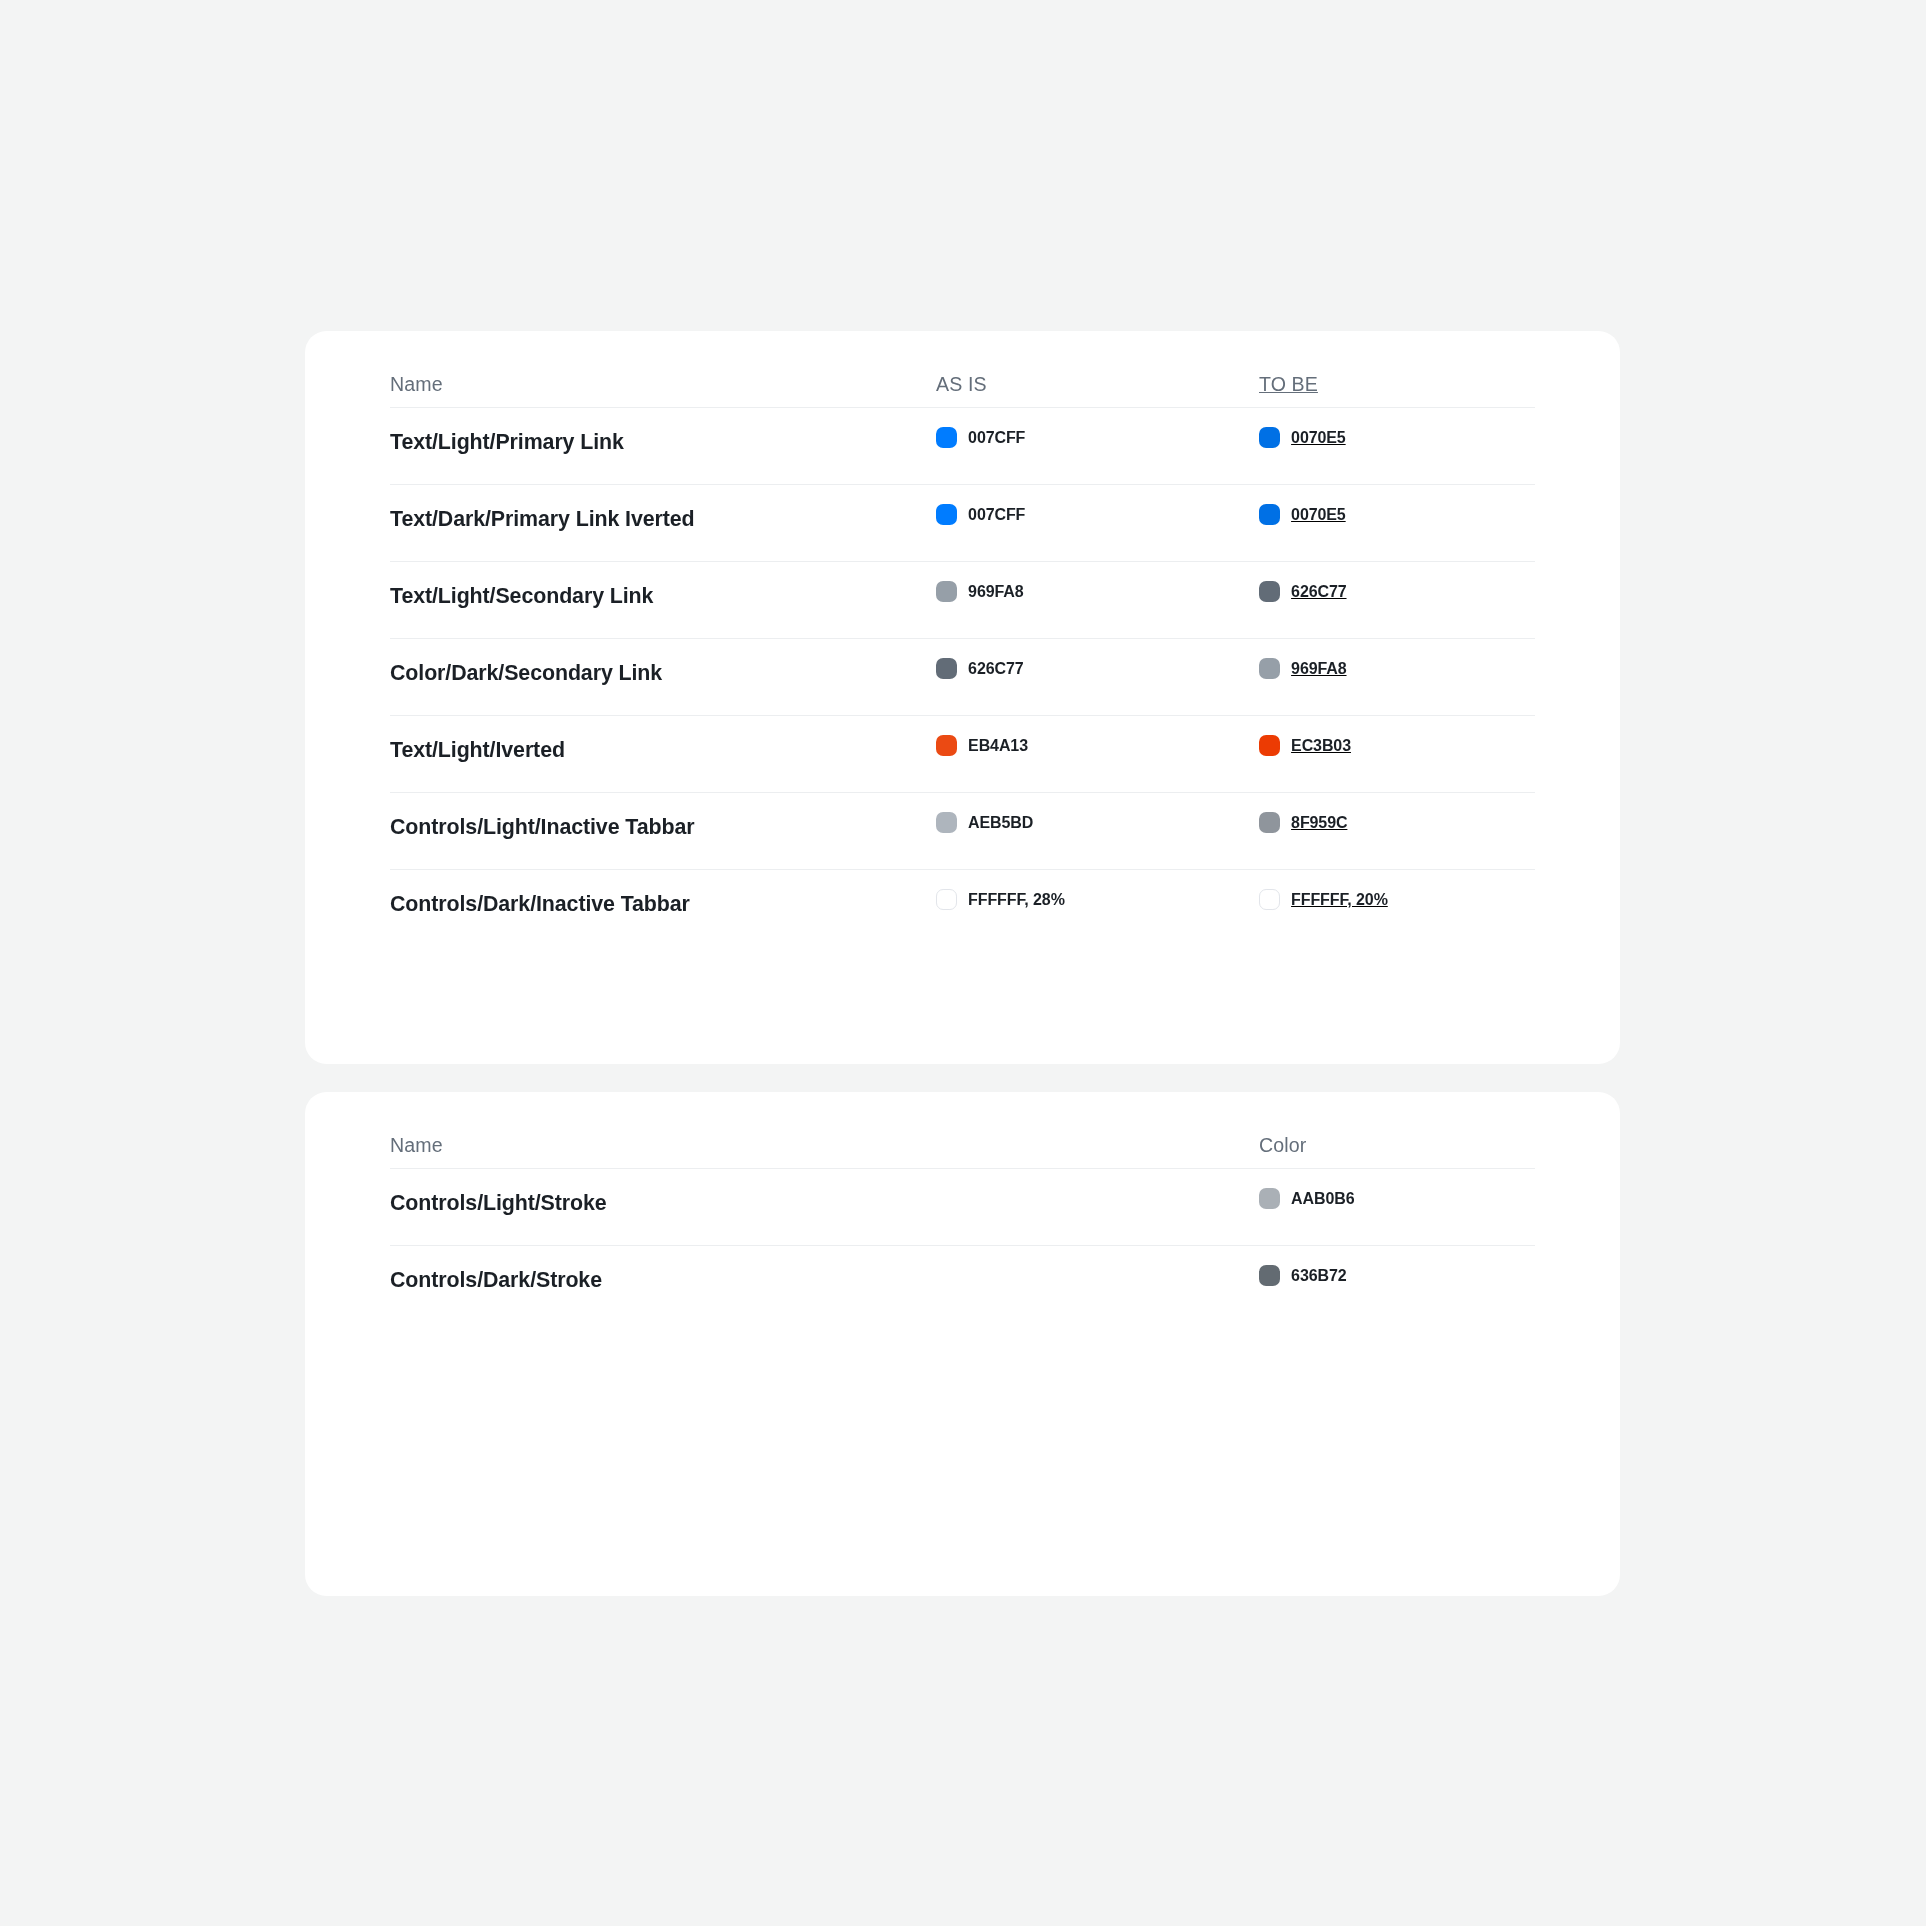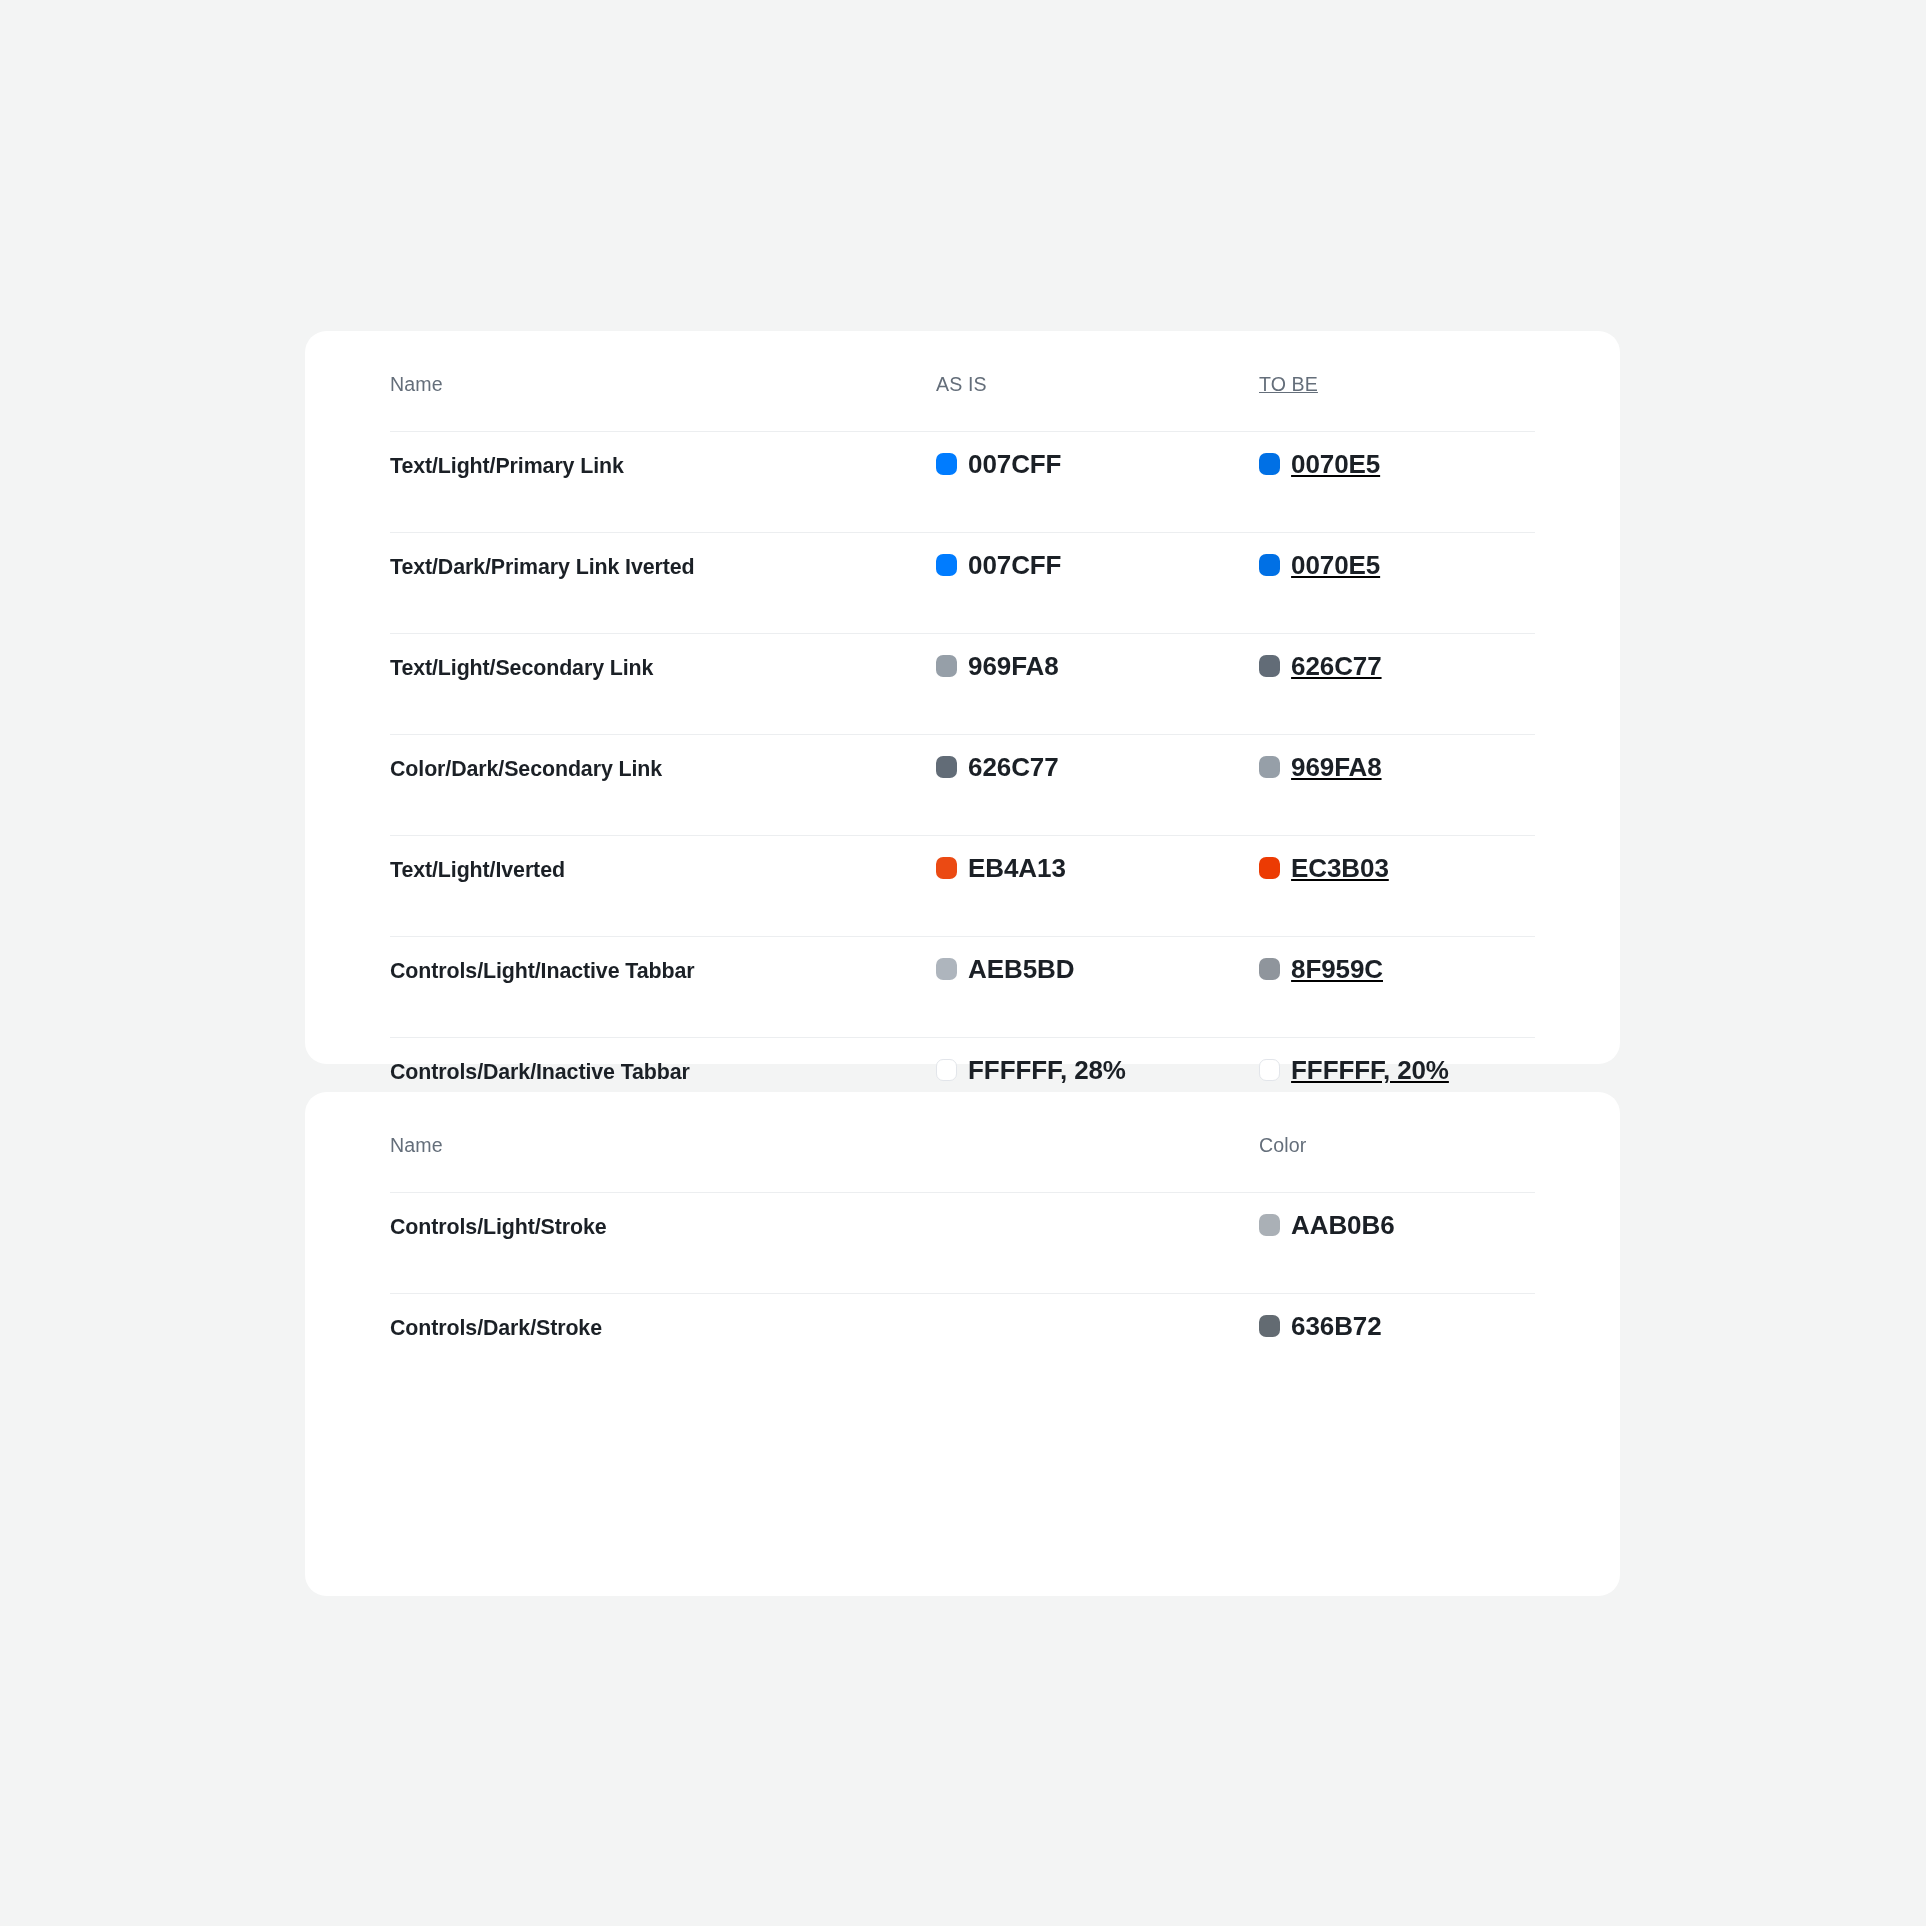--- a/index.html
+++ b/index.html
@@ -36,21 +36,20 @@
     font-weight:400;
     color:#646E7A;
     letter-spacing:0.1px;
     white-space:nowrap;
   }
 
   .row {
     position:relative;
     height:77px;
     border-top:0.9px solid #ECEEF0;
-    margin-top:24px;
   }
   .row:last-child { }
 
   .cell-name {
     position:absolute;
     left:0;
     top:22px;
     font-size:21.4px;
     font-weight:700;
     color:#1B2026;
@@ -69,21 +68,21 @@
   .swatch {
     width:21.4px; height:21.4px;
     border-radius:7.1px;
     flex:0 0 auto;
     display:block;
   }
   .swatch.outlined {
     border:1.3px solid #E2E5EA;
   }
   .hexval {
-    font-size:26px;
+    font-size:16px;
     font-weight:700;
     color:#1B2026;
     letter-spacing:-0.1px;
     line-height:1;
   }
 
   
   .col-asis  { left:546px; }
   .col-tobe  { left:869px;text-decoration:underline; }
   .col-color { left:869px; }

